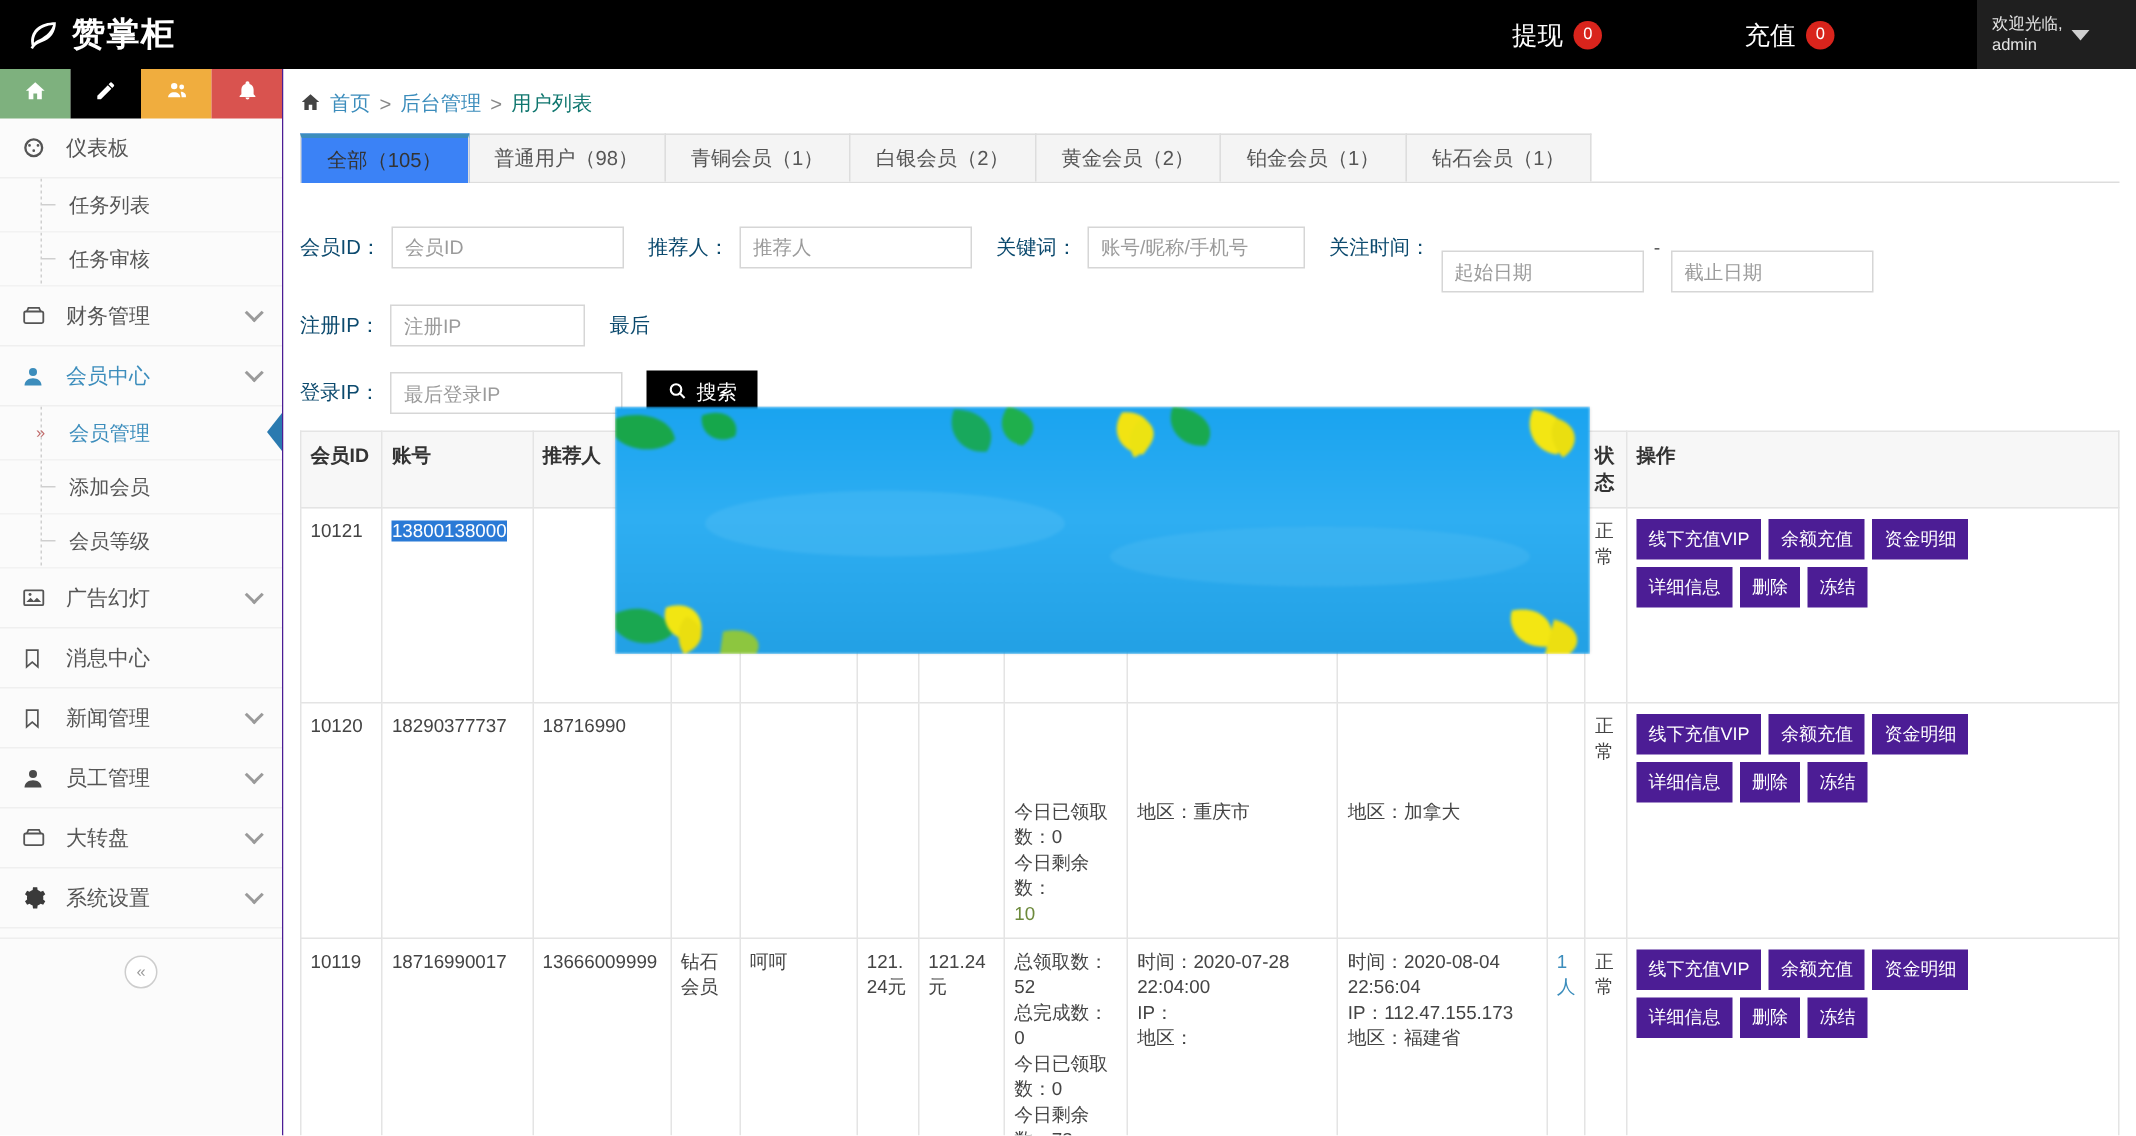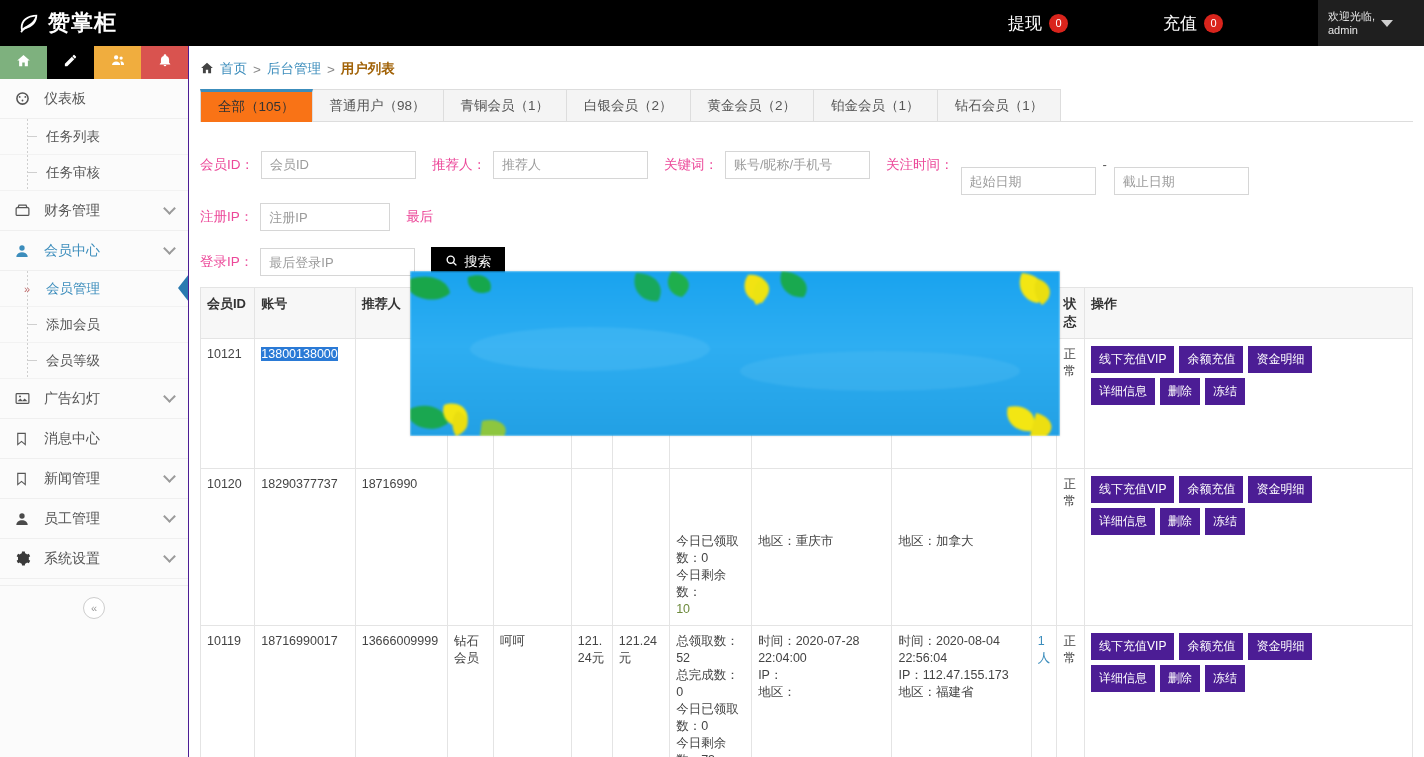--- a/index.html
+++ b/index.html
@@ -114,46 +114,46 @@
   .main {
     position: absolute; top: 46px; left: 189px;
     width: 1235px; height: 711px; background: #fff; overflow: hidden;
   }
   .breadcrumb {
     display: flex; align-items: center; gap: 6px;
     padding: 14px 0 12px 11px; font-size: 13.5px; color: #3c8dbc;
   }
   .breadcrumb .sep { color: #888; }
   .breadcrumb .crumb { cursor: pointer; }
-  .breadcrumb .crumb.last { color: #a16207; font-weight: bold; }
+  .breadcrumb .crumb.last { color: #0f766e; }
   .home-ico { color: #444; }
 
   .tabs {
     display: flex; align-items: flex-end; height: 32px;
     margin-left: 11px; border-bottom: 1px solid #ddd; width: 1213px;
   }
   .tab {
     height: 32px; padding: 0 17px; display: flex; align-items: center;
     font-size: 13.5px; color: #555; background: #f4f4f4;
     border: 1px solid #ddd; border-bottom: none; margin-right: -1px;
     cursor: pointer; white-space: nowrap;
   }
   .tab.active {
-    background: #f97316; color: #333;
+    background: #3b82f6; color: #333;
     border-top: 3px solid #3c8dbc; position: relative; z-index: 2;
     margin-bottom: -1px; height: 33px;
   }
 
   
   .searchform {
     padding: 12px 0 10px 11px; display: flex; flex-wrap: wrap;
     align-items: center; row-gap: 8px;
   }
   .fgroup { display: flex; align-items: center; margin-right: 16px; }
-  .flabel { font-size: 13.5px; color: #ec4899; margin-right: 7px; white-space: nowrap; }
+  .flabel { font-size: 13.5px; color: #0c4a6e; margin-right: 7px; white-space: nowrap; }
   .finput {
     height: 28px; border: 1px solid #d6d6d6; background: #fff;
     font-size: 13px; padding: 0 8px; color: #333; outline: none;
     font-family: "Liberation Sans", sans-serif;
   }
   .finput::placeholder { color: #9b9b9b; }
   .w-def { width: 155px; }
   .w-kw { width: 145px; }
   .w-date { width: 135px; margin-top: 33px; }
   .dash-sep { margin: 0 7px; color: #555; font-size: 13px; }
@@ -351,20 +351,30 @@
         <svg width="16" height="16" viewBox="0 0 24 24" fill="#4a4a4a">
             <circle cx="12" cy="7.5" r="4"></circle>
             <path d="M3.5 21c0-4.4 3.8-7.2 8.5-7.2s8.5 2.8 8.5 7.2z"></path>
           </svg>
       </span>
       <span class="nav-label">员工管理</span>
       <span class="chev"></span>
     </div>
 
 
+    <div class="nav-item">
+      <span class="nav-ico">
+        <svg width="17" height="17" viewBox="0 0 24 24" fill="none" stroke="#555" stroke-width="1.7">
+            <rect x="3" y="8" width="18" height="11" rx="1.5"></rect>
+            <path d="M5.5 8 7 4.5h10L18.5 8"></path>
+          </svg>
+      </span>
+      <span class="nav-label">大转盘</span>
+      <span class="chev"></span>
+    </div>
 
     <div class="nav-item">
       <span class="nav-ico">
         <svg width="17" height="17" viewBox="0 0 24 24" fill="#3a3a3a">
             <path d="M12 8.3a3.7 3.7 0 1 0 0 7.4 3.7 3.7 0 0 0 0-7.4zm9 3.7c0-.6-.06-1.1-.15-1.7l2-1.5-2-3.4-2.3 1a8 8 0 0 0-2.9-1.7L15.3 2h-4l-.35 2.7a8 8 0 0 0-2.9 1.7l-2.3-1-2 3.4 2 1.5a9 9 0 0 0 0 3.4l-2 1.5 2 3.4 2.3-1a8 8 0 0 0 2.9 1.7l.35 2.7h4l.35-2.7a8 8 0 0 0 2.9-1.7l2.3 1 2-3.4-2-1.5c.09-.6.15-1.1.15-1.7z"></path>
           </svg>
       </span>
       <span class="nav-label">系统设置</span>
       <span class="chev"></span>
     </div>

